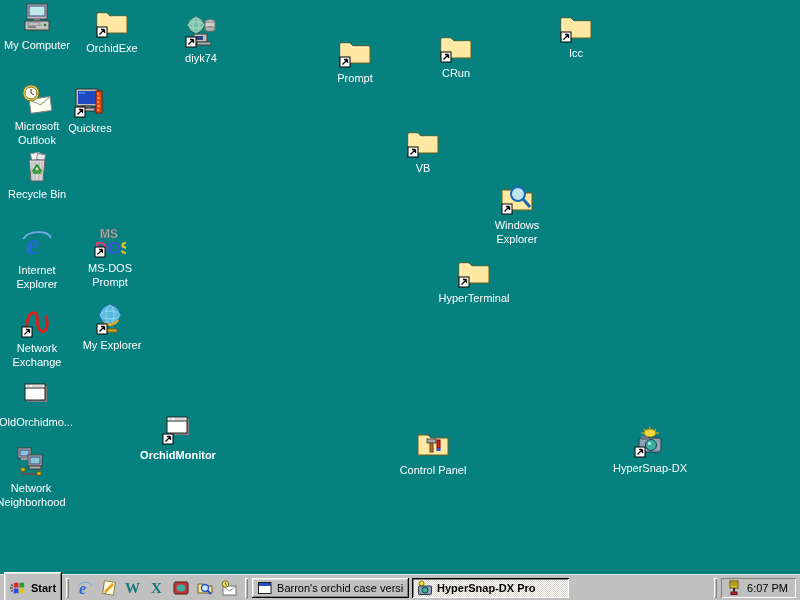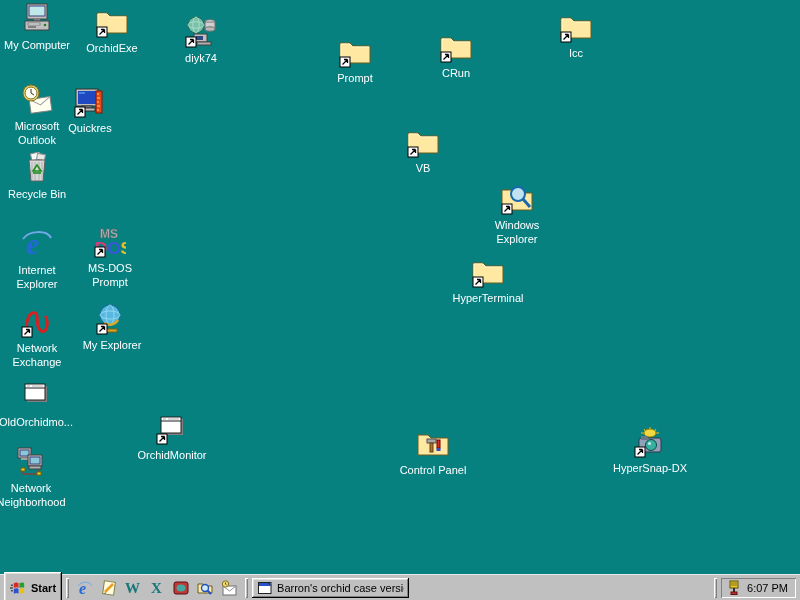--- a/index.html
+++ b/index.html
@@ -255,21 +255,21 @@
             <text x="1" y="28" font-size="17" font-weight="bold" font-family="Liberation Sans,sans-serif"><tspan fill="#e03878">D</tspan><tspan fill="#3858d8">O</tspan><tspan fill="#f0c020">S</tspan></text>
           </svg>
           <svg class="shortcut-overlay" viewBox="0 0 32 32">
             <rect x="1" y="21" width="10" height="10" fill="#fff" stroke="#000"></rect>
             <path d="M3.5 28.5 L8.5 23.5 M8.5 23.5 h-3.5 M8.5 23.5 v3.5" fill="none" stroke="#000" stroke-width="1.3"></path>
           </svg>
         </div>
         <div class="di-label">MS-DOS
 Prompt</div>
       </div>
-      <div class="desk-icon" style="left: 438px; top: 256px;">
+      <div class="desk-icon" style="left: 424px; top: 256px;">
         <div class="di-img">
           <svg viewBox="0 0 32 32">
             <path d="M1 27 V7 h10 l3 3 h17 v17 z" fill="#ffe9a2" stroke="#6b5d1e"></path>
             <path d="M2 26 V8 h8.6 l3 3 h16.4" fill="none" stroke="#fff6cf"></path>
           </svg>
           <svg class="shortcut-overlay" viewBox="0 0 32 32">
             <rect x="1" y="21" width="10" height="10" fill="#fff" stroke="#000"></rect>
             <path d="M3.5 28.5 L8.5 23.5 M8.5 23.5 h-3.5 M8.5 23.5 v3.5" fill="none" stroke="#000" stroke-width="1.3"></path>
           </svg>
         </div>
@@ -308,21 +308,21 @@
         <div class="di-img">
           <svg viewBox="0 0 32 32">
             <path d="M7 6 h20 v16 h-20 z" fill="#808080"></path>
             <rect x="5" y="4" width="20" height="16" fill="#fff" stroke="#202020"></rect>
             <path d="M5 8 h20" stroke="#202020"></path>
             <path d="M7 6 h3 M12 6 h11" stroke="#b0b0b0"></path>
           </svg>
         </div>
         <div class="di-label">OldOrchidmo...</div>
       </div>
-      <div class="desk-icon" style="left: 122px; top: 413px;">
+      <div class="desk-icon" style="left: 128px; top: 413px; font-weight: bold;">
         <div class="di-img">
           <svg viewBox="0 0 32 32">
             <path d="M7 6 h20 v16 h-20 z" fill="#808080"></path>
             <rect x="5" y="4" width="20" height="16" fill="#fff" stroke="#202020"></rect>
             <path d="M5 8 h20" stroke="#202020"></path>
             <path d="M7 6 h3 M12 6 h11" stroke="#b0b0b0"></path>
           </svg>
           <svg class="shortcut-overlay" viewBox="0 0 32 32">
             <rect x="1" y="21" width="10" height="10" fill="#fff" stroke="#000"></rect>
             <path d="M3.5 28.5 L8.5 23.5 M8.5 23.5 h-3.5 M8.5 23.5 v3.5" fill="none" stroke="#000" stroke-width="1.3"></path>
@@ -462,20 +462,30 @@
       <button class="task-btn btn95">
         <span>
           <svg viewBox="0 0 16 16">
             <rect x="1.5" y="2.5" width="12.5" height="11" fill="#fff" stroke="#202020"></rect>
             <rect x="2" y="3" width="11.5" height="3" fill="#2850c8"></rect>
             <path d="M11 2.5 l3 3" stroke="#202020"></path>
           </svg>
         </span>
         <span class="task-label">Barron's orchid case versio...</span>
       </button>
+      <button class="task-btn btn95 active">
+        <span>
+          <svg viewBox="0 0 16 16">
+            <circle cx="4.5" cy="3.5" r="2.5" fill="#f0d840" stroke="#a08000"></circle>
+            <rect x="1.5" y="6" width="13" height="8.5" rx="1" fill="#90a0b8" stroke="#303848"></rect>
+            <circle cx="8" cy="10" r="3" fill="#38b0a0" stroke="#104848"></circle>
+          </svg>
+        </span>
+        <span class="task-label">HyperSnap-DX Pro</span>
+      </button>
     </div>
   <div id="task-spacer"></div>
 
   <div class="tb-grip"></div>
   <div id="tray">
     <span id="tray-icon-slot">
         <svg viewBox="0 0 16 16">
           <rect x="4" y="1" width="8" height="7" fill="#e8cc30" stroke="#605000"></rect>
           <path d="M5 3 h6 M5 5 h6" stroke="#806c10"></path>
           <rect x="7" y="8" width="2" height="4" fill="#303030"></rect>

